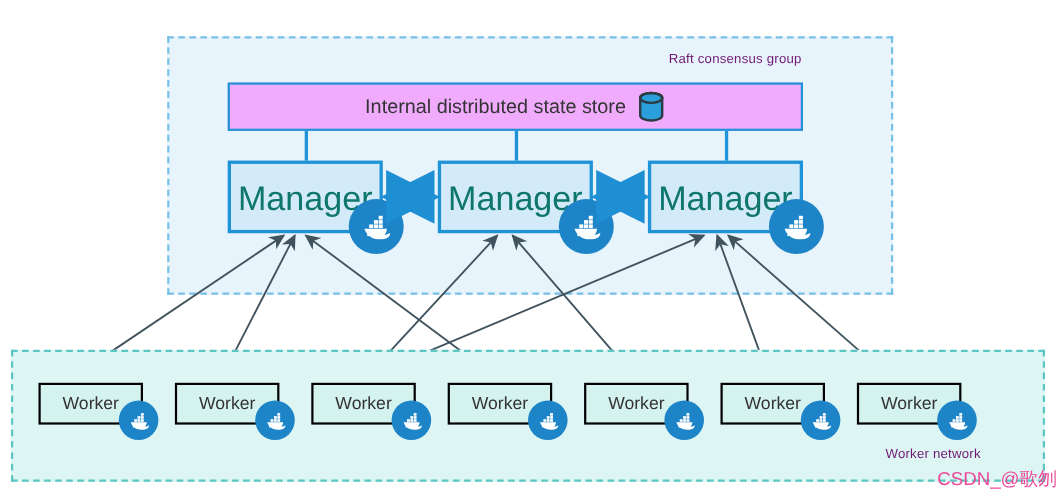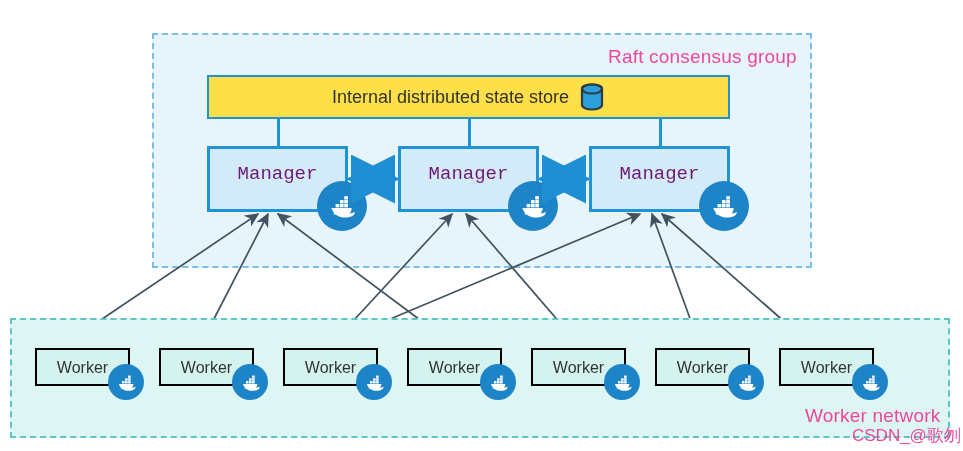--- a/index.html
+++ b/index.html
@@ -31,42 +31,42 @@
   #gossip-group {
     left: 10px;
     top: 318px;
     width: 940px;
     height: 120px;
     background: #ddf5f3;
     border: 2px dashed #5cc6c2;
   }
   .group-label {
     position: absolute;
-    font-size: 19px;
-    color: #ec4899;
+    font-size: 12px;
+    color: #701a75;
     letter-spacing: 0.2px;
     white-space: nowrap;
   }
   #raft-label {
     left: 608px;
     top: 46px;
   }
   #gossip-label {
     left: 805px;
     top: 405px;
   }
   
   #state-store {
     position: absolute;
     left: 207px;
     top: 75px;
     width: 523px;
     height: 44px;
     box-sizing: border-box;
-    background: #fde047;
+    background: #f0abfc;
     border: 2px solid #1f93d6;
     display: flex;
     align-items: center;
     justify-content: center;
     gap: 10px;
   }
   #state-store-label {
     font-size: 18px;
     color: #333333;
   }
@@ -88,23 +88,22 @@
     background: #d3eaf8;
     border: 3px solid #1f93d6;
     top: 146px;
   }
   .manager-label {
     position: absolute;
     left: 0;
     right: 0;
     top: 14px;
     text-align: center;
-    font-size: 19px;
-    color: #701a75;
-    font-family: Liberation Mono, monospace;
+    font-size: 31px;
+    color: #0f766e;
   }
   
   .worker {
     position: absolute;
     width: 95px;
     height: 38px;
     box-sizing: border-box;
     background: #d4f2ee;
     border: 2px solid #000000;
     top: 348px;

